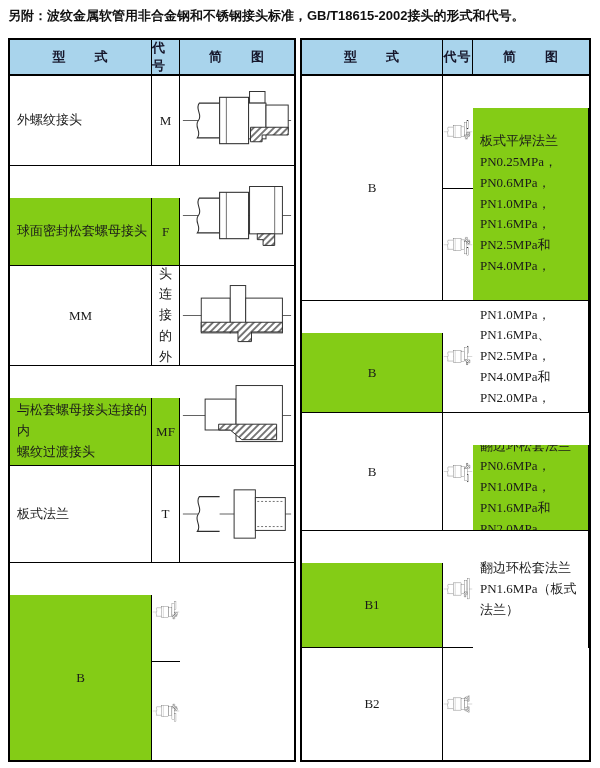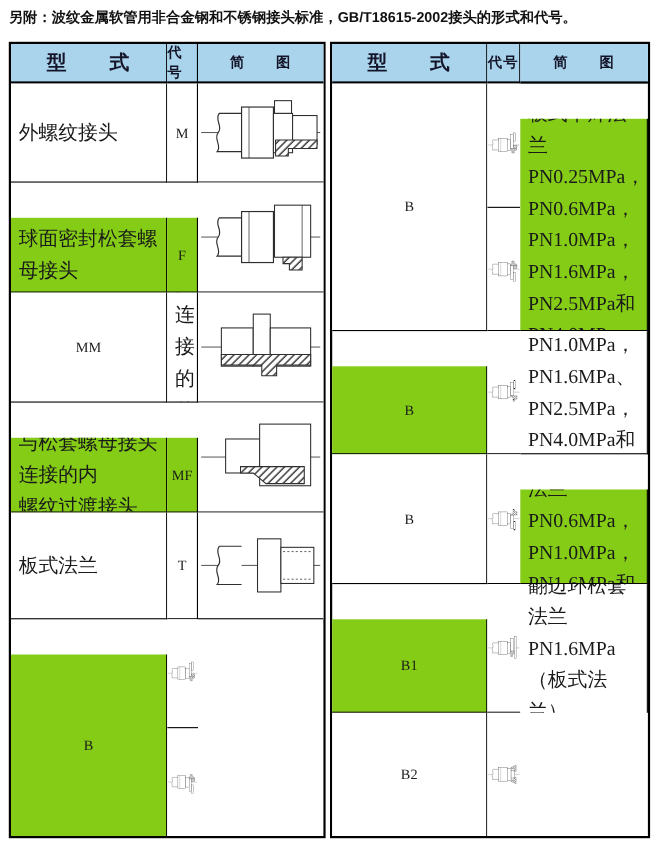--- a/index.html
+++ b/index.html
@@ -14,21 +14,21 @@
   #tblR{left:300px;width:291px;height:724px;
         grid-template-columns:141px 30px 1fr;
         grid-template-rows:36px 225px 112px 118px 117px 1fr;}
   .c{border-right:1px solid #000;border-bottom:1px solid #000;box-sizing:border-box;
      display:flex;align-items:center;overflow:hidden;background:#fff;}
   .lc{border-right:none;}
   .lr{border-bottom:none;}
   .hd{background:#a9d4ec;justify-content:center;font-size:13px;font-weight:bold;
       color:#15152a;border-bottom-width:2px;letter-spacing:1px;}
   .hl{background:#84cc16;margin-top:32px;}
-  .type{padding:4px 3px 4px 7px;font-size:18px;line-height:1.6;white-space:pre-line;}
+  .type{padding:4px 3px 4px 7px;font-size:13px;line-height:1.6;white-space:pre-line;}
   .code{justify-content:center;font-size:13px;}
   .diag{padding:0;align-items:stretch;}
   .diag > svg{width:100%;height:100%;display:block;}
   .split{flex-direction:column;align-items:stretch;}
   .split .half{flex:1;min-height:0;}
   .split .half:first-child{border-bottom:1px solid #000;box-sizing:border-box;}
   .half svg{width:100%;height:100%;display:block;}
   #defs-holder{position:absolute;width:0;height:0;overflow:hidden;}
 </style>
 </head>

